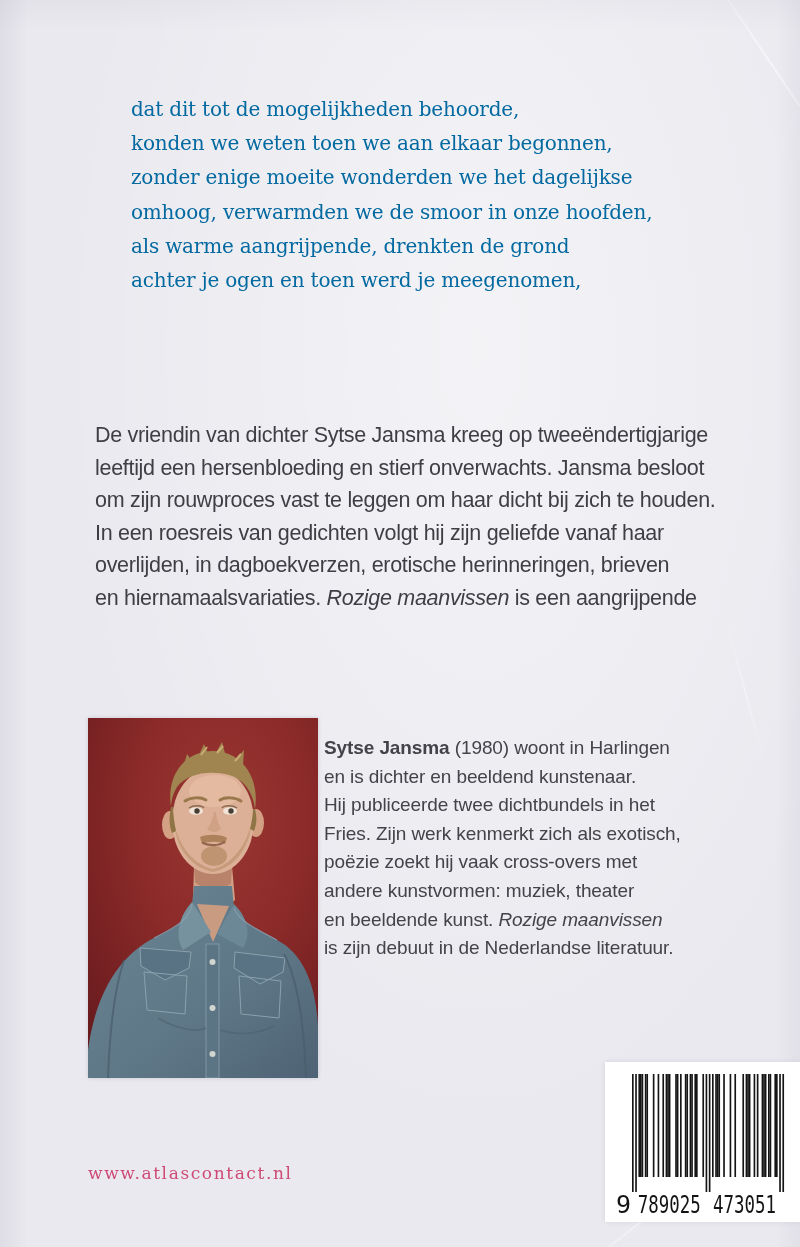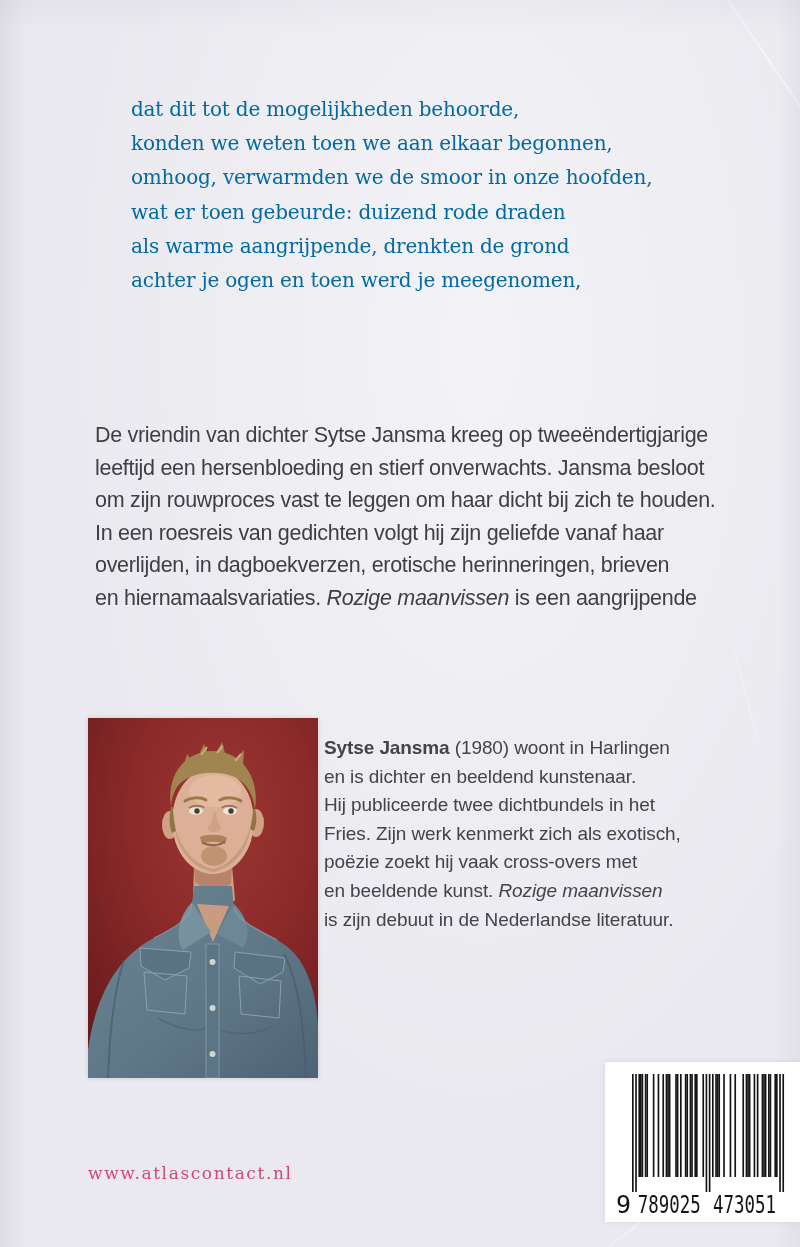--- a/index.html
+++ b/index.html
@@ -85,22 +85,22 @@
 
 <div class="cover">
 
   <div class="crease c1"></div>
   <div class="crease c2"></div>
   <div class="crease c3"></div>
 
   <div class="poem">
       <div><span>dat dit tot de mogelijkheden behoorde,</span></div>
       <div><span>konden we weten toen we aan elkaar begonnen,</span></div>
+      <div><span>zonder enige moeite wonderden we het dagelijkse</span></div>
       <div><span>omhoog, verwarmden we de smoor in onze hoofden,</span></div>
-      <div><span>wat er toen gebeurde: duizend rode draden</span></div>
       <div><span>als warme aangrijpende, drenkten de grond</span></div>
       <div><span>achter je ogen en toen werd je meegenomen,</span></div>
     </div>
 
   <div class="synopsis">
       <div><span>De vriendin van dichter Sytse Jansma kreeg op tweeëndertigjarige</span></div>
       <div><span>leeftijd een hersenbloeding en stierf onverwachts. Jansma besloot</span></div>
       <div><span>om zijn rouwproces vast te leggen om haar dicht bij zich te houden.</span></div>
       <div><span>In een roesreis van gedichten volgt hij zijn geliefde vanaf haar</span></div>
       <div><span>overlijden, in dagboekverzen, erotische herinneringen, brieven</span></div>
@@ -181,20 +181,21 @@
       </g>
     </svg>
   </div>
 
   <div class="bio">
       <div><span class="b">Sytse Jansma</span><span> (1980) woont in Harlingen</span></div>
       <div><span>en is dichter en beeldend kunstenaar.</span></div>
       <div><span>Hij publiceerde twee dichtbundels in het</span></div>
       <div><span>Fries. Zijn werk kenmerkt zich als exotisch,</span></div>
       <div><span>poëzie zoekt hij vaak cross-overs met</span></div>
+      <div><span>andere kunstvormen: muziek, theater</span></div>
       <div><span>en beeldende kunst. </span><span class="i">Rozige maanvissen</span></div>
       <div><span>is zijn debuut in de Nederlandse literatuur.</span></div>
     </div>
 
   <div class="website">www.atlascontact.nl</div>
 
   <div class="barcode-box">
     <svg id="barcode-svg" width="172" height="145" viewBox="0 0 172 145">
         <g fill="#151515">
           <rect x="16.00" y="0" width="1.6600000000000001" height="118"></rect>

